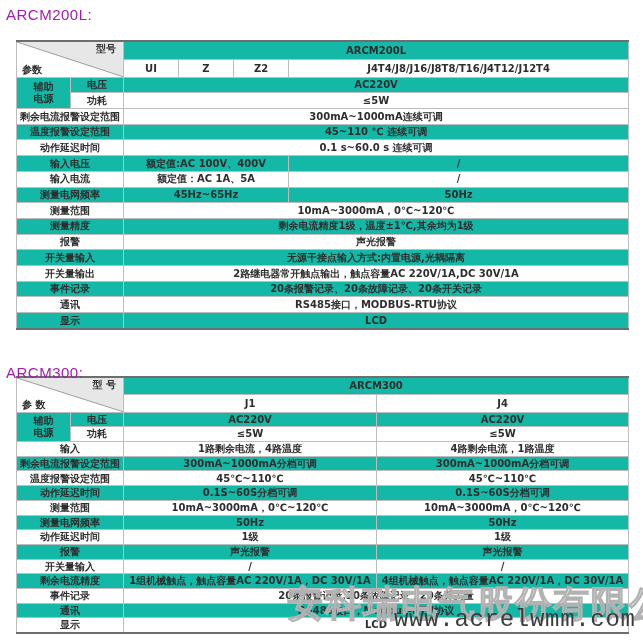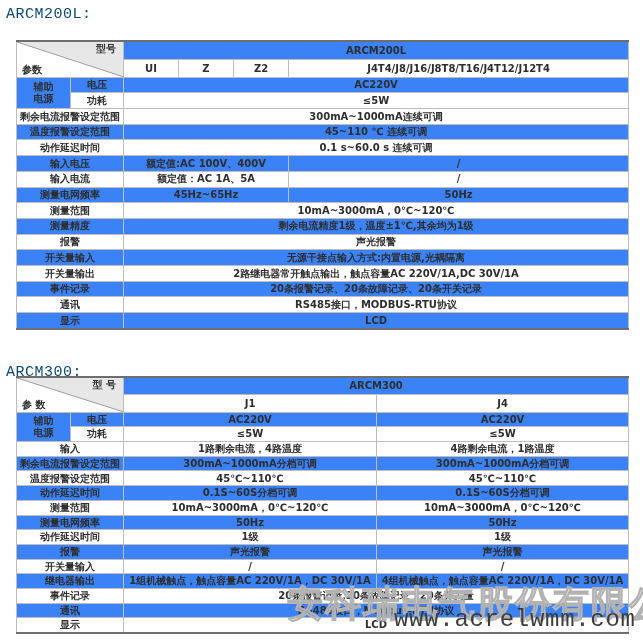--- a/index.html
+++ b/index.html
@@ -3,22 +3,22 @@
 <meta charset="utf-8">
 <style>
   html,body{margin:0;padding:0;}
   body{
     width:643px;height:643px;position:relative;overflow:hidden;
     background:#ffffff;
     font-family:"DejaVu Sans",sans-serif;
   }
   .section-title{
     position:absolute;left:6px;
-    font-family:Liberation Mono, monospace;
-    font-size:15px;font-weight:normal;color:#0c4a6e;letter-spacing:0.5px;
+    font-family:Liberation Sans, sans-serif;
+    font-size:15px;font-weight:normal;color:#a21caf;letter-spacing:0.5px;
     white-space:nowrap;
   }
   #title-1{top:6px;}
   #title-2{top:364px;}
 
   table.spec-table{
     position:absolute;left:16px;width:612px;
     border-collapse:collapse;table-layout:fixed;
     border:1px solid #8f8f8f;
     border-top:2px solid #6e6e6e;
@@ -31,21 +31,21 @@
     border:1px solid #bdbdbd;
     font-size:10px;line-height:1.15;
     color:#2e2e2e;font-weight:bold;
     text-align:center;vertical-align:middle;
     padding:0 2px;white-space:nowrap;overflow:hidden;
     background:#ffffff;
   }
   #table-0 td{height:14.7px;}
   #table-1 td{height:13.7px;}
 
-  .spec-table tr.shaded td{background:#3b82f6;}
+  .spec-table tr.shaded td{background:#14b8a6;}
   .spec-table td.group-label{white-space:pre-line;margin-top:19px;}
 
   .spec-table td.corner{
     background:#ffffff !important;
     position:relative;padding:10px;overflow:hidden;
   }
   .corner svg{position:absolute;left:0;top:0;width:100%;height:100%;}
   .corner .corner-top{
     position:absolute;top:1px;right:7px;color:#2e2e2e;
   }
@@ -246,21 +246,21 @@
           <td colspan="2" class="label">报警</td>
           <td class="value">声光报警</td>
           <td class="value">声光报警</td>
         </tr>
         <tr class="plain">
           <td colspan="2" class="label">开关量输入</td>
           <td class="value">/</td>
           <td class="value">/</td>
         </tr>
         <tr class="shaded">
-          <td colspan="2" class="label">继电器输出</td>
+          <td colspan="2" class="label">剩余电流精度</td>
           <td class="value">1组机械触点，触点容量AC 220V/1A，DC 30V/1A</td>
           <td class="value">4组机械触点，触点容量AC 220V/1A，DC 30V/1A</td>
         </tr>
         <tr class="plain">
           <td colspan="2" class="label">事件记录</td>
           <td colspan="2" class="value">20条报警记录,20条故障记录，20条开关量</td>
         </tr>
         <tr class="shaded">
           <td colspan="2" class="label">通讯</td>
           <td colspan="2" class="value">RS485接口，Modbus-RTU协议</td>

